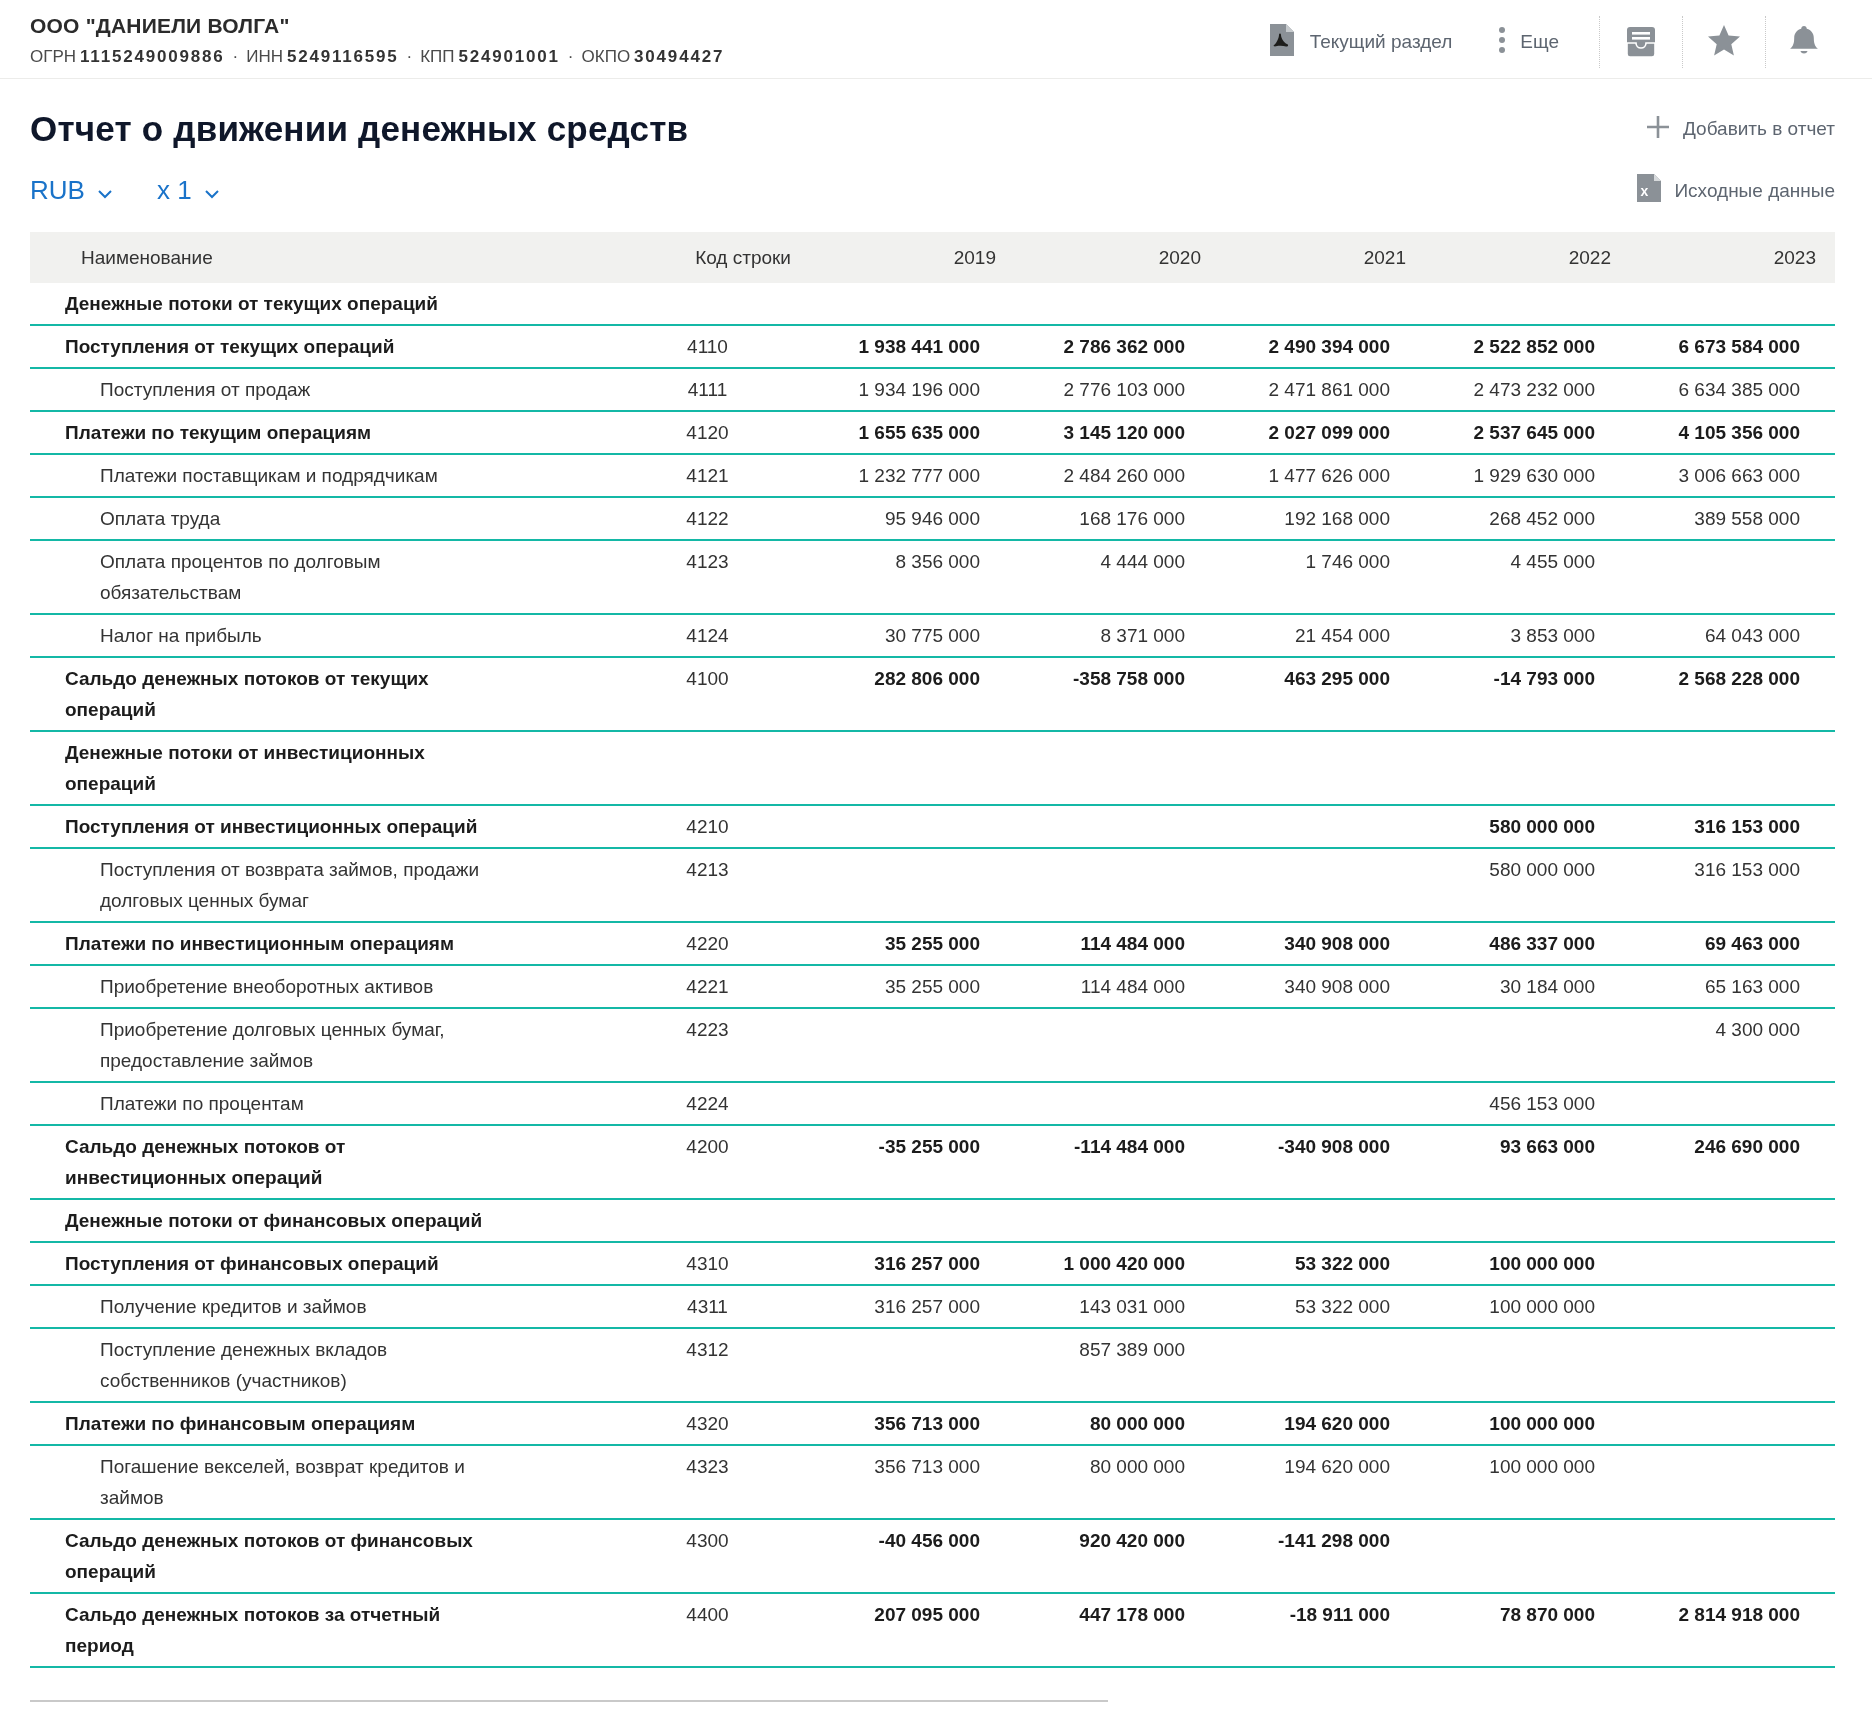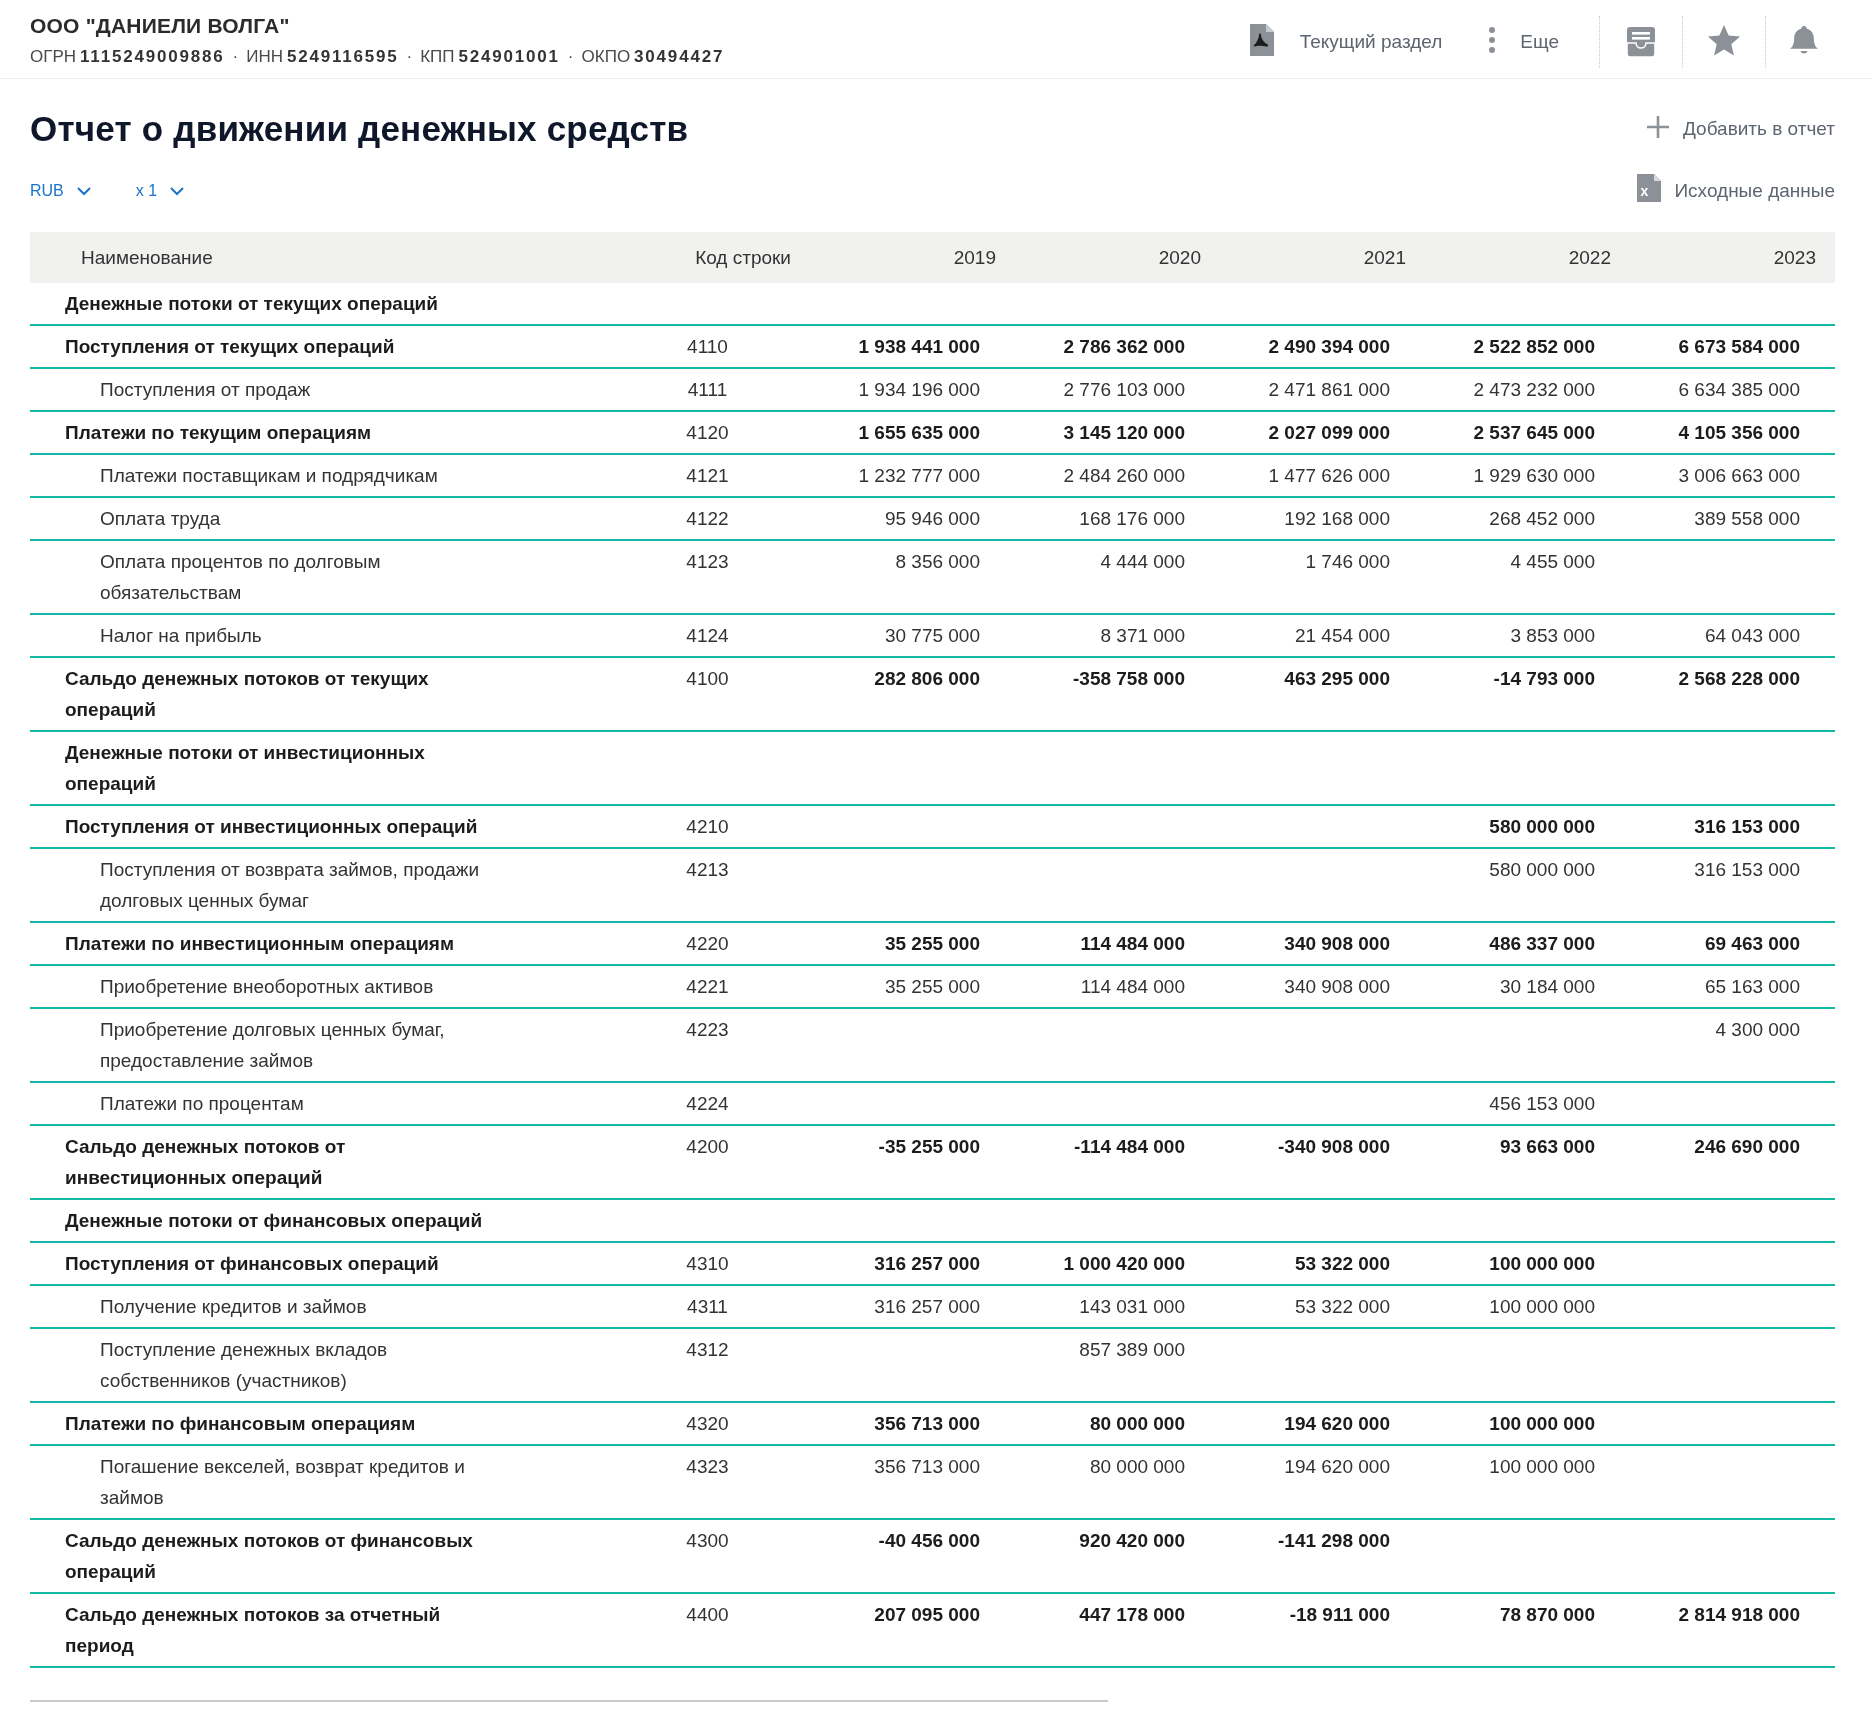--- a/index.html
+++ b/index.html
@@ -14,40 +14,40 @@
     display:flex; justify-content:space-between; align-items:flex-start;
     padding:14px 30px 0 30px; height:79px;
     border-bottom:1px solid #ececea;
   }
   .company-name { font-size:21px; font-weight:700; color:#2b2b2b; letter-spacing:.2px; }
   .registry { margin-top:9px; font-size:17px; color:#4a4a4a; }
   .registry b { color:#333; letter-spacing:1.8px; font-weight:700; margin-left:4px; }
   .registry .dot { margin:0 8px; color:#4a4a4a; }
   .topbar-right { display:flex; align-items:center; height:56px; }
   .tb-btn {
-    display:flex; align-items:center; gap:24px;
+    display:flex; align-items:center; gap:14px;
     background:none; border:none; cursor:pointer; padding:0 14px;
     font-family:inherit; font-size:19px; color:#5d6570;
   }
   .tb-icon-btn { background:none;border:none;cursor:pointer; padding:0 23px; height:48px; display:flex; align-items:center; }
   .tb-sep { width:0; border-left:1px dotted #c9c9c9; height:52px; }
   
   .title-row { display:flex; justify-content:space-between; align-items:center; padding:30px 37px 0 30px; }
   .page-title { font-size:35px; font-weight:700; color:#0f172a; margin:0; letter-spacing:.2px; }
   .gray-action {
     display:flex; align-items:center; gap:12px;
     background:none;border:none;cursor:pointer; padding:0;
     font-family:inherit; font-size:19px; color:#5d6570;
   }
   .controls-row { display:flex; justify-content:space-between; align-items:center; padding:24px 37px 24px 30px; }
   .controls-left { display:flex; align-items:center; gap:44px; }
   .dd {
     display:flex; align-items:center; gap:12px;
     background:none;border:none;cursor:pointer;padding:0;
-    font-family:inherit; font-size:16px; color:#1a73c9;
+    font-family:inherit; font-size:26px; color:#1a73c9;
   }
   
   .report-table { margin:0 37px 0 30px; }
   .thead {
     display:flex; background:#f1f1ef; padding:10px 16px; align-items:center;
   }
   .thead .cell { font-size:19px; color:#333; font-weight:400; }
   .cell { line-height:31px; font-size:19px; }
   .c-name { flex:0 0 610px; padding-left:35px; }
   .c-code { flex:0 0 135px; text-align:center; }

